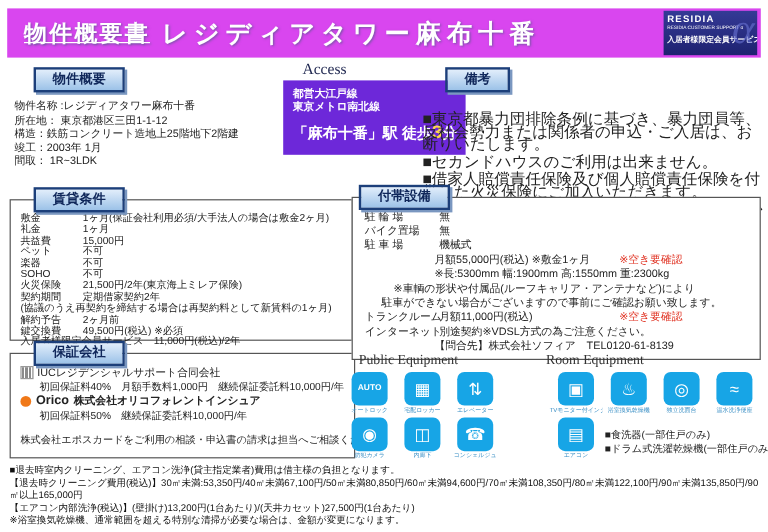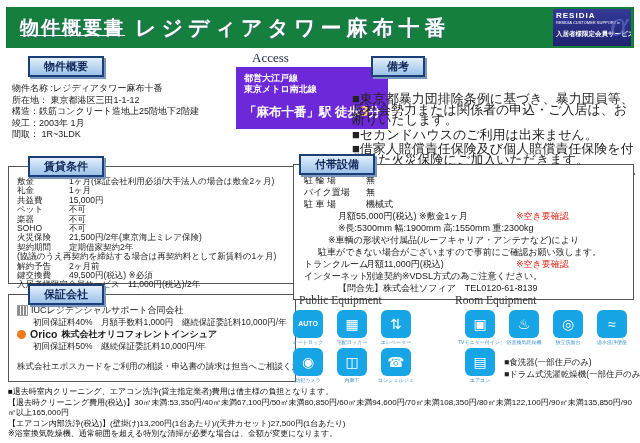--- a/index.html
+++ b/index.html
@@ -1,21 +1,21 @@
 <!DOCTYPE html>
 <html><head>
 <meta charset="utf-8">
 <style>
   html,body{margin:0;padding:0;}
   body{
     width:640px;height:443px;position:relative;background:#ffffff;
     font-family:"Liberation Sans","DejaVu Sans",sans-serif;color:#222;overflow:hidden;
   }
   
-  .bar{position:absolute;left:6px;top:7px;width:628px;height:41px;background:#15803d;display:flex;align-items:center;}
+  .bar{position:absolute;left:6px;top:7px;width:628px;height:41px;background:#d946ef;display:flex;align-items:center;}
   .doc-type{font-size:19px;font-weight:bold;color:#fff;text-decoration:underline;margin-left:14px;letter-spacing:2px;text-shadow:1px 1px 2px rgba(70,90,130,.65);}
   .big-title{font-size:21px;font-weight:bold;color:#fff;letter-spacing:5px;margin-left:10px;text-shadow:1px 1px 2px rgba(70,90,130,.65);white-space:nowrap;}
   .logo{position:absolute;right:3px;top:2px;width:78px;height:37px;background:linear-gradient(#343a96,#1e2270);color:#fff;overflow:hidden;padding:2px 3px;box-sizing:border-box;}
   .logo .alpha{position:absolute;right:2px;top:-6px;font-family:"Liberation Serif",serif;font-style:italic;font-size:36px;color:#6a74d4;opacity:.6;}
   .logo .l1{font-size:8px;font-weight:bold;letter-spacing:1px;line-height:9px;}
   .logo .l2{font-size:4px;line-height:6px;white-space:nowrap;}
   .logo .l3{font-size:6.5px;font-weight:bold;line-height:9px;margin-top:3px;white-space:nowrap;}
   
   .sec-h{position:absolute;background:linear-gradient(#e2eefb,#9cc2e8);border:2px solid #1c3f7a;color:#10275a;font-weight:bold;font-size:11px;line-height:11px;padding:3px 14px;box-shadow:2px 2px 0 #7a97c0;white-space:nowrap;z-index:5;}
   
@@ -41,21 +41,21 @@
   .iuc-logo{display:inline-block;width:9px;height:9px;margin-right:3px;background:repeating-linear-gradient(90deg,#8a8a8a 0 2px,#fff 2px 3px);border:1px solid #999;flex:none;}
   .g-terms{font-size:8.5px;line-height:12px;margin-left:16px;color:#222;}
   .orico-dot{display:inline-block;width:9px;height:9px;border-radius:50%;background:#f07818;margin-right:4px;flex:none;}
   .orico-brand{font-weight:bold;font-size:10.5px;margin-right:4px;color:#222;}
   .orico-name{font-weight:bold;font-size:9px;color:#222;}
   .g-note{font-size:8.5px;margin-top:9px;color:#222;white-space:nowrap;}
   
   .fac-box{left:293px;top:164px;width:341px;height:136px;padding:9px 3px 2px 10px;}
   .f-row{position:relative;display:flex;font-size:9px;line-height:12px;white-space:nowrap;}
   .fl{width:62px;flex:none;}
-  .find{margin-left:34px;}
+  .find{margin-left:58px;}
   .vac{position:absolute;left:212px;top:0;color:#e03020;}
   .caut1{margin-left:24px;}
   .caut2{margin-left:14px;}
   
   .equip-h{position:absolute;font-family:"Liberation Serif",serif;font-size:11.5px;color:#333;}
   .icon-grid{position:absolute;display:flex;flex-wrap:wrap;}
   .icell{width:44px;margin-bottom:3px;text-align:center;}
   .ibox{width:30px;height:28px;margin:0 auto;background:#17a5e6;border-radius:6px;color:#fff;display:flex;align-items:center;justify-content:center;font-size:14px;line-height:14px;}
   .ibox.txt{font-size:7px;font-weight:bold;letter-spacing:0;}
   .ilabel{font-size:5px;color:#3a8fc5;line-height:6px;margin-top:1px;white-space:nowrap;overflow:hidden;}

